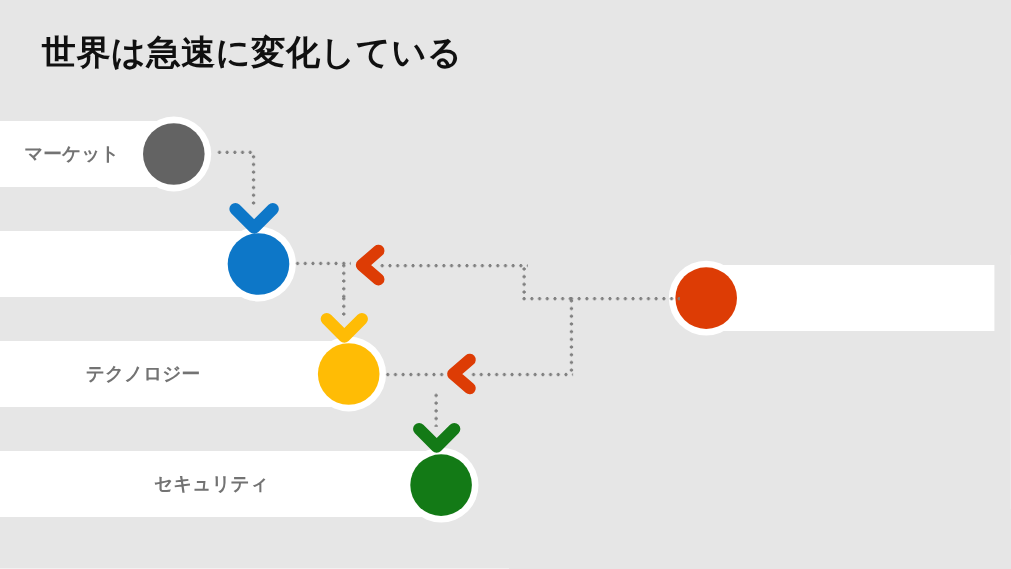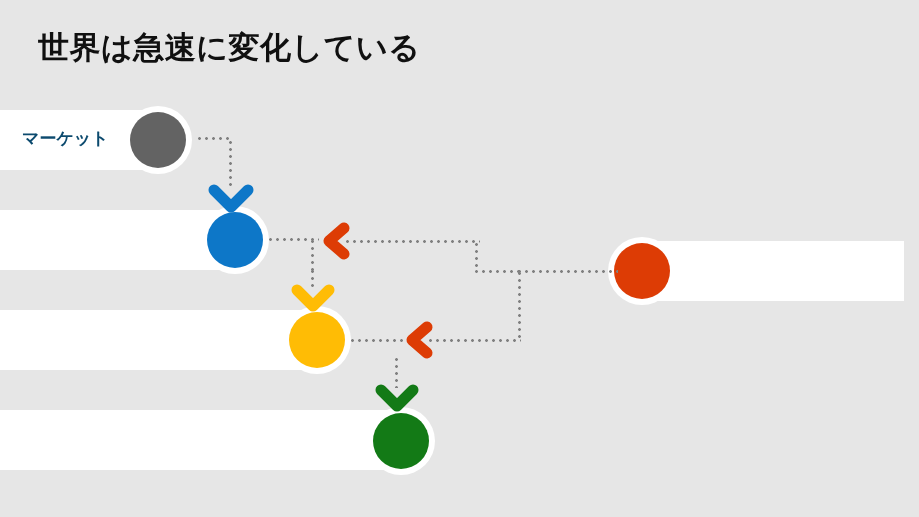--- a/index.html
+++ b/index.html
@@ -6,21 +6,21 @@
     margin: 0;
     padding: 0;
     background: #ffffff;
   }
   .slide {
     position: relative;
     width: 919px;
     height: 517px;
     background: #e6e6e6;
     overflow: hidden;
-    font-family: Liberation Mono, monospace;
+    font-family: Liberation Serif, serif;
   }
 
   
   .slide-title {
     position: absolute;
     left: 38px;
     top: 27px;
     font-size: 31px;
     font-weight: bold;
     color: #101010;
@@ -37,21 +37,21 @@
     border-top-right-radius: 30px;
     border-bottom-right-radius: 30px;
   }
   .row-label {
     position: absolute;
     top: 0;
     height: 60px;
     line-height: 60px;
     font-size: 17px;
     font-weight: bold;
-    color: #0c4a6e;
+    color: #737373;
     white-space: nowrap;
   }
 
   
   .node {
     position: absolute;
     border-radius: 50%;
     box-shadow: 0 0 0 6px #ffffff;
   }
 
@@ -105,23 +105,25 @@
   <div class="slide-title">世界は急速に変化している</div>
 
   <div class="row" style="top:110px;width:190px;"></div>
   <div class="row-label" style="top:110px;left:22px;">マーケット</div>
   <div class="node" style="left:130px;top:112px;width:56px;height:56px;background:#636363;"></div>
 
   <div class="row" style="top:210px;width:262px;"></div>
   <div class="node" style="left:207px;top:212px;width:56px;height:56px;background:#0d77c8;"></div>
 
   <div class="row" style="top:310px;width:346px;"></div>
+  <div class="row-label" style="top:310px;left:78px;">テクノロジー</div>
   <div class="node" style="left:289px;top:312px;width:56px;height:56px;background:#ffbc05;"></div>
 
   <div class="row" style="top:410px;width:430px;"></div>
+  <div class="row-label" style="top:410px;left:140px;">セキュリティ</div>
   <div class="node" style="left:373px;top:413px;width:56px;height:56px;background:#137a16;"></div>
 
   <div class="attacker-bar" style="left:613px;top:241px;width:291px;height:60px;"></div>
   <div class="node" style="left:614px;top:243px;width:56px;height:56px;background:#dd3c05;"></div>
 
   <div class="dotline-h" style="left:196px;top:137px;width:36px;"></div>
   <div class="dotline-v" style="left:229px;top:139px;height:48px;"></div>
 
   <div class="dotline-v" style="left:311px;top:268px;height:22px;"></div>
 

